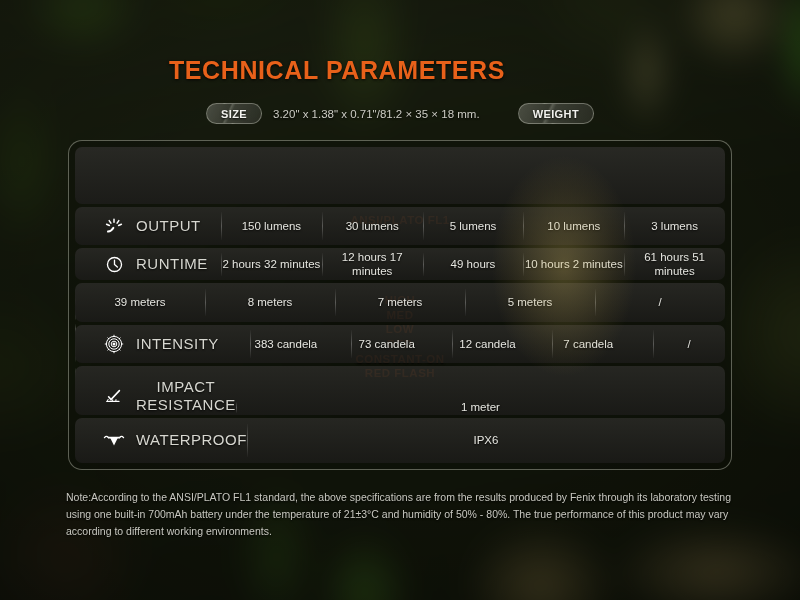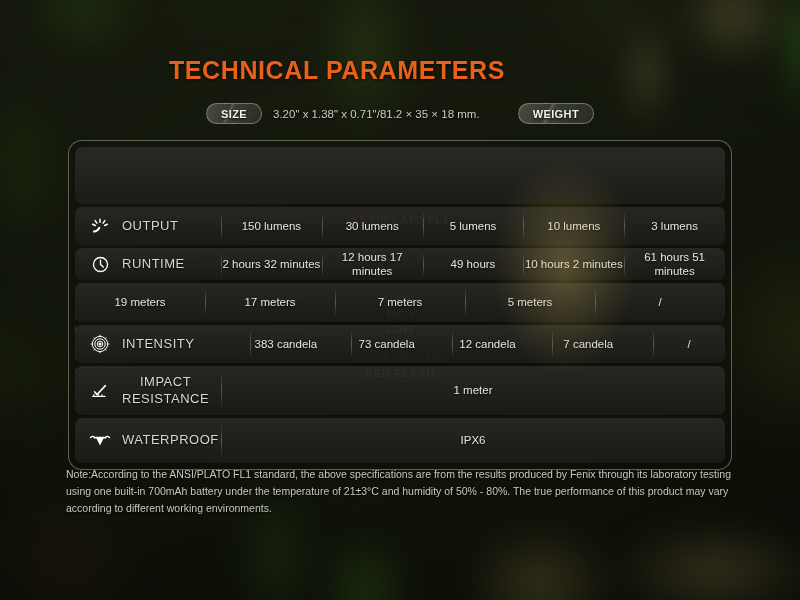--- a/index.html
+++ b/index.html
@@ -155,21 +155,21 @@
   }
   .row.header {
     height: 57px;
     background: linear-gradient(180deg, rgba(42,42,38,0.92) 0%, rgba(28,28,25,0.95) 100%);
     flex-direction: column;
   }
   .row.r-output    { height: 41px; }
   .row.r-runtime   { height: 34px; }
   .row.r-distance  { height: 41px; }
   .row.r-intensity { height: 41px; gap: 29px; }
-  .row.r-impact    { height: 52px; }
+  .row.r-impact    { height: 52px; align-items: flex-end; }
   .row.r-water     { height: 48px; }
 
   .cell {
     flex: 1 1 0;
     display: flex;
     align-items: center;
     justify-content: center;
     text-align: center;
     position: relative;
     font-size: 11.5px;
@@ -183,25 +183,25 @@
     left: 0;
     top: 14%;
     height: 72%;
     width: 1px;
     background: linear-gradient(180deg, rgba(255,255,255,0.02), rgba(255,255,255,0.26), rgba(255,255,255,0.02));
   }
 
   .cell.label {
     flex: 0 0 146px;
     justify-content: flex-start;
-    padding-left: 14px;
+    padding-left: 28px;
     gap: 11px;
     color: #d7d7d0;
     letter-spacing: 0.5px;
-    font-size: 13px;
+    font-size: 15px;
   }
   .row.header .cell {
     color: #e8611a;
     font-weight: bold;
     font-size: 11.5px;
     letter-spacing: 0.5px;
   }
   .row.header .cell.label {
     justify-content: center;
     padding-left: 0;
@@ -219,21 +219,21 @@
     align-items: center;
     justify-content: center;
     color: #ffffff;
   }
   .ico svg { display: block; }
 
   
   .note {
     position: absolute;
     left: 66px;
-    top: 466px;
+    top: 489px;
     width: 672px;
     font-size: 10.5px;
     line-height: 1.62;
     color: #c8c8c0;
     text-shadow: 0 1px 2px rgba(0,0,0,0.9);
   }
 </style>
 </head>
 <body>
 
@@ -302,22 +302,22 @@
       <div class="cell">12 hours
 17 minutes</div>
       <div class="cell">49 hours</div>
       <div class="cell">10 hours
 2 minutes</div>
       <div class="cell">61 hours
 51 minutes</div>
     </div>
 
     <div class="row r-distance">
-      <div class="cell">19 meters</div>
-      <div class="cell">17 meters</div>
+      <div class="cell">39 meters</div>
+      <div class="cell">8 meters</div>
       <div class="cell">7 meters</div>
       <div class="cell">5 meters</div>
       <div class="cell">/</div>
     </div>
 
     <div class="row r-intensity">
       <div class="cell label">
         <span class="ico">
           <svg width="20" height="20" viewBox="0 0 20 20" fill="none" stroke="#fff" stroke-width="1">
             <circle cx="10" cy="10" r="7.6"></circle>

